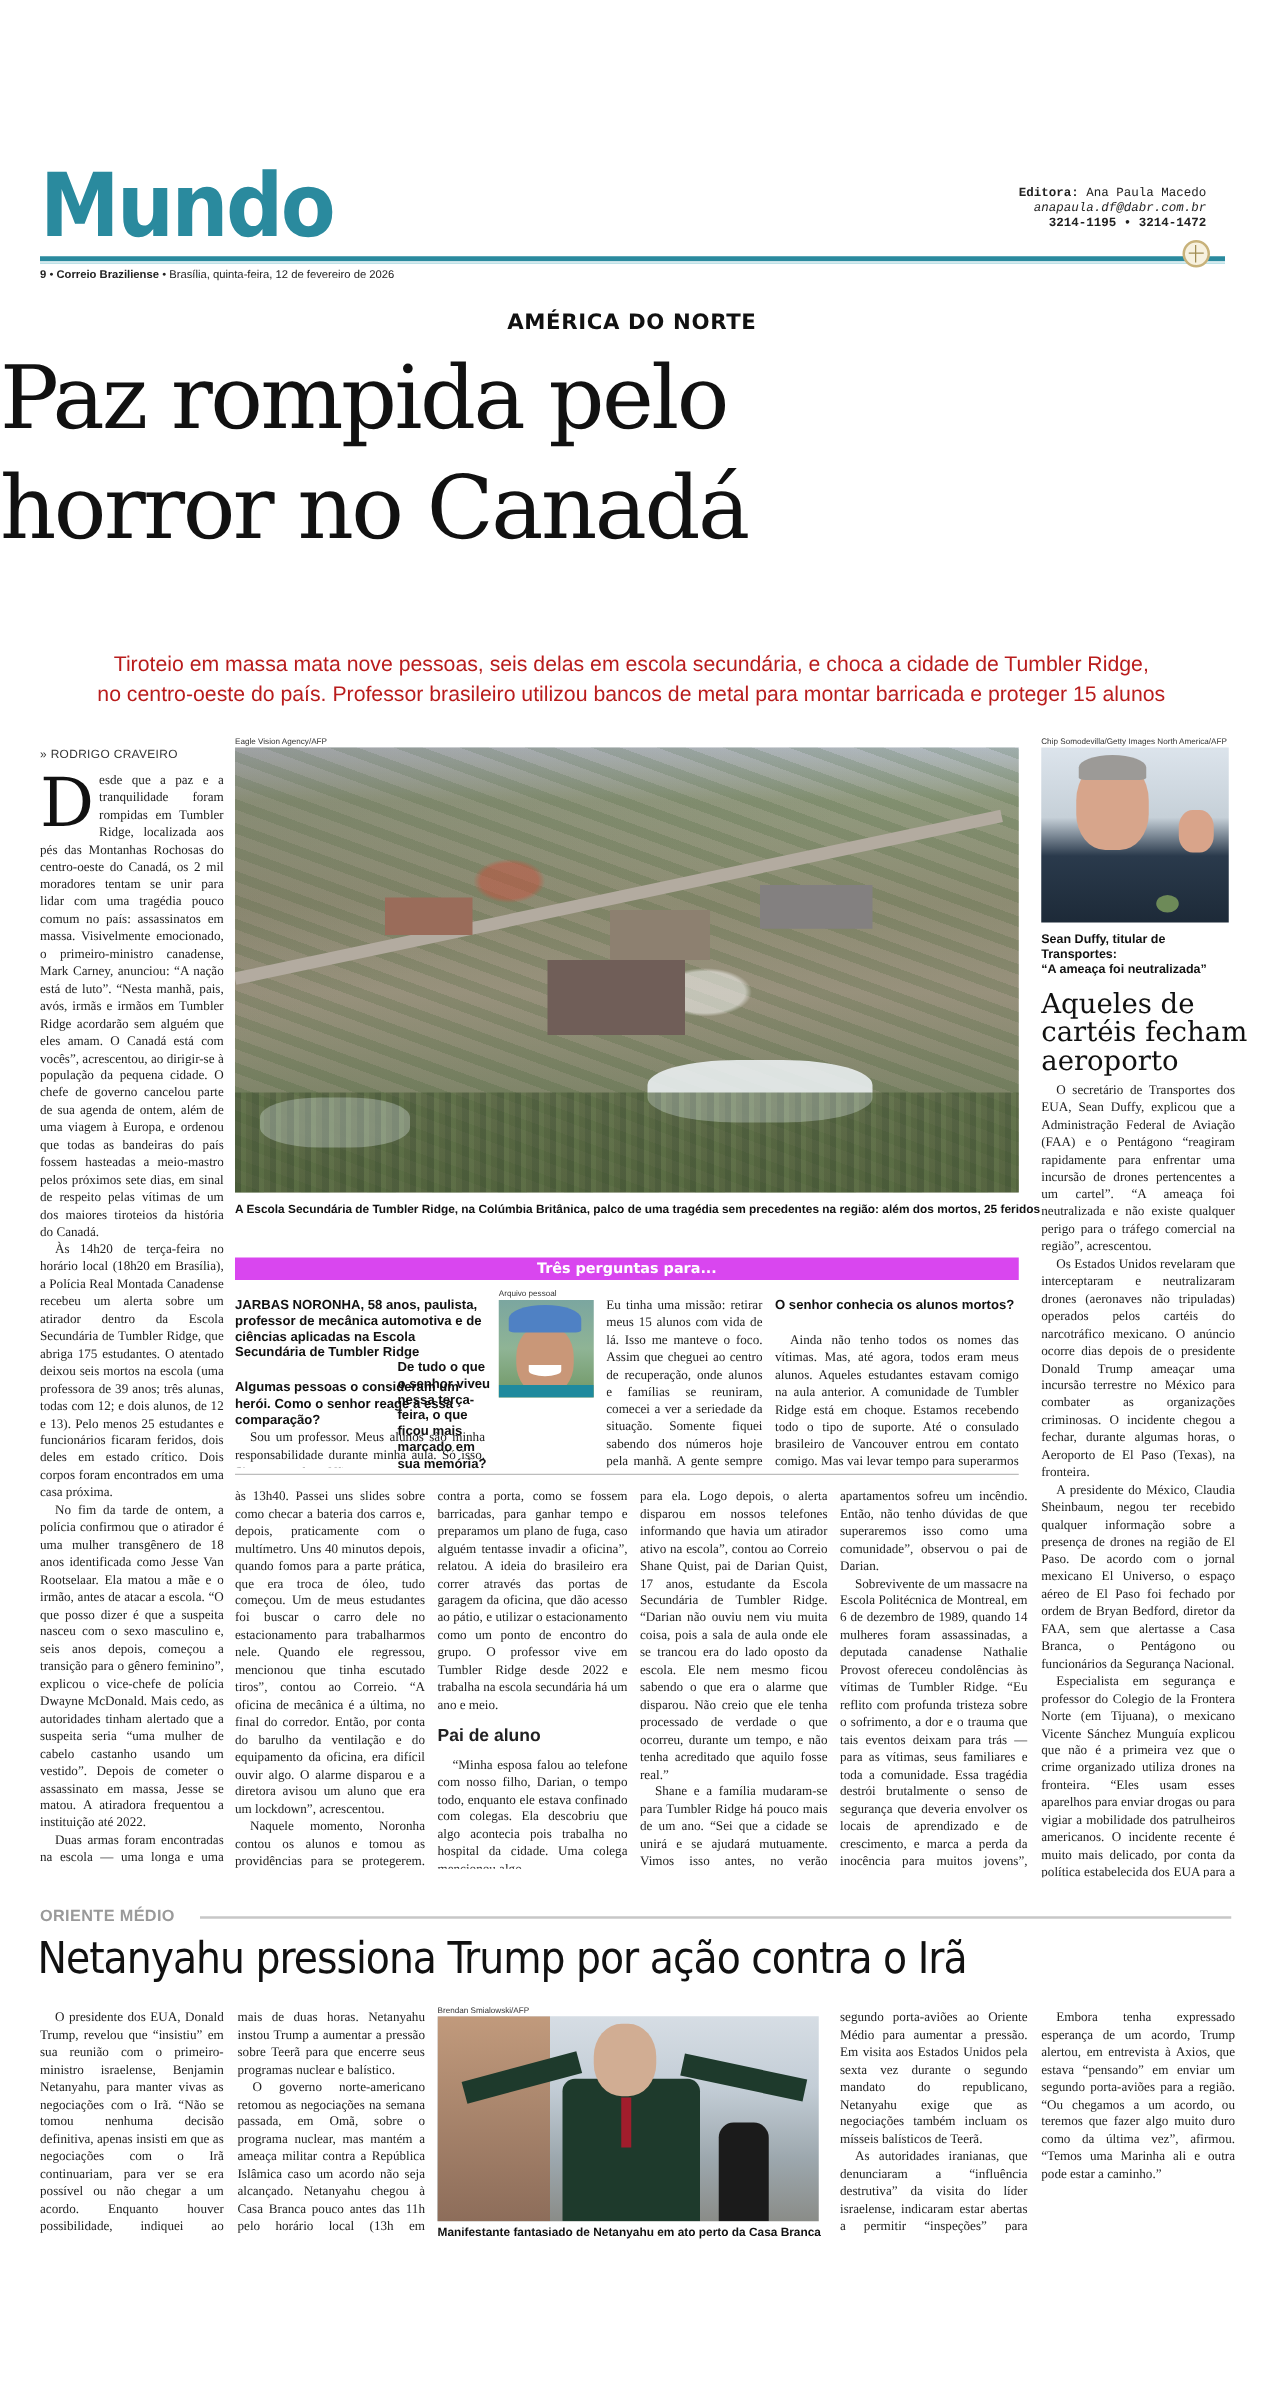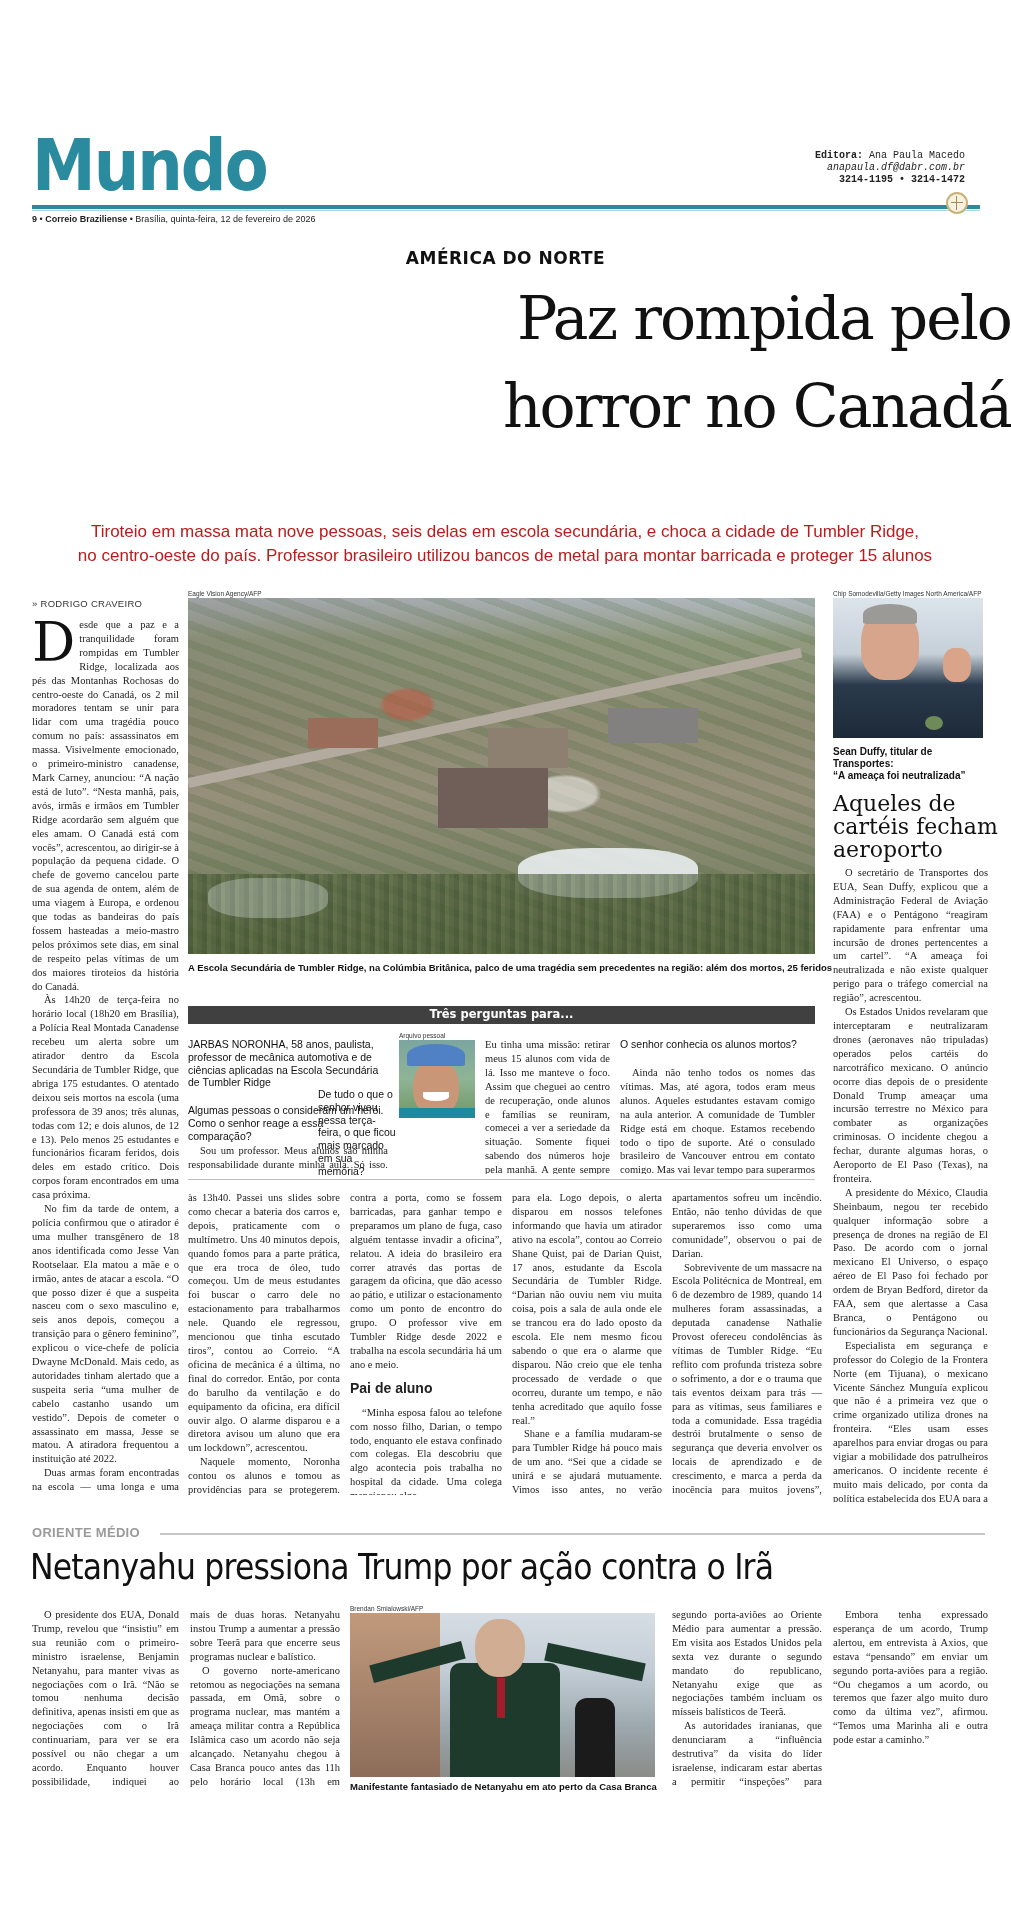--- a/index.html
+++ b/index.html
@@ -17,21 +17,21 @@
   .editor b { font-weight: bold; }
   .editor .email { font-style: italic; }
   .globe { position: absolute; right: 32px; top: 62px; width: 22px; height: 22px; border-radius: 50%; border: 2px solid #c8b27a; background: #f7f1df; }
   .globe::before { content: ""; position: absolute; left: 3px; top: 8px; width: 12px; height: 1px; background: #a08c52; }
   .globe::after { content: ""; position: absolute; left: 8px; top: 2px; width: 1px; height: 14px; background: #a08c52; }
   .dateline { position: absolute; left: 32px; top: 214px; font-family: "Liberation Sans", sans-serif; font-size: 9px; color: #222; }
   .dateline b { font-weight: bold; }
 
   
   .kicker { position: absolute; left: 0; width: 1011px; top: 248px; text-align: center; font-family: "DejaVu Sans", sans-serif; font-weight: bold; font-size: 17px; letter-spacing: 0.5px; color: #111; }
-  .headline { position: absolute; left: 0; width: 1011px; top: 274px; text-align: right; font-family: "DejaVu Serif", serif; font-size: 60px; line-height: 88px; color: #111; letter-spacing: -2px; }
+  .headline { position: absolute; left: 0; width: 1011px; top: 274px; text-align: left; font-family: "DejaVu Serif", serif; font-size: 70px; line-height: 88px; color: #111; letter-spacing: -2px; }
   .subhead { position: absolute; left: 60px; width: 890px; top: 520px; text-align: center; font-family: "Liberation Sans", sans-serif; font-size: 17px; line-height: 24px; color: #b91c1c; }
 
   
   .col { position: absolute; font-family: "Liberation Serif", serif; font-size: 10.5px; line-height: 13.9px; color: #222; text-align: justify; overflow: hidden; }
   .col p { text-indent: 12px; }
   .col p.noind { text-indent: 0; }
   .byline { position: absolute; left: 32px; top: 598px; font-family: "Liberation Sans", sans-serif; font-size: 9.5px; color: #333; letter-spacing: 0.3px; }
   .dropcap { float: left; font-family: "DejaVu Serif", serif; font-size: 54px; line-height: 46px; margin: 2px 4px 0 0; color: #111; }
 
   
@@ -61,24 +61,24 @@
   .duffy .hair { position: absolute; left: 30px; top: 6px; width: 54px; height: 20px; border-radius: 50% 50% 10% 10%; background: #9c9a97; }
   .duffy .hand { position: absolute; left: 110px; top: 50px; width: 28px; height: 34px; border-radius: 40%; background: #d9a48a; }
   .duffy .badge { position: absolute; left: 92px; top: 118px; width: 18px; height: 14px; border-radius: 50%; background: #6d8a58; }
   .duffy-caption { position: absolute; left: 833px; top: 746px; width: 160px; font-family: "Liberation Sans", sans-serif; font-weight: bold; font-size: 10px; line-height: 12px; color: #111; }
 
   .side-head { position: absolute; left: 833px; top: 792px; width: 170px; font-family: "DejaVu Serif", serif; font-size: 22px; line-height: 23px; color: #111; }
 
   .aerial-caption { position: absolute; left: 188px; top: 962px; width: 627px; font-family: "Liberation Sans", sans-serif; font-weight: bold; font-size: 9.5px; color: #111; white-space: nowrap; }
 
   
-  .box-top { position: absolute; left: 188px; top: 1006px; width: 627px; height: 18px; background: #404040; }
+  .box-top { position: absolute; left: 188px; top: 1006px; width: 627px; height: 18px; background: #d946ef; }
   .box-title { position: absolute; left: 0; width: 627px; top: 1px; text-align: center; font-family: "DejaVu Sans", sans-serif; font-weight: bold; font-size: 11.5px; color: #fff; }
   .box-rule { position: absolute; left: 188px; top: 1179px; width: 627px; height: 1px; background: #bdbdbd; }
-  .qa-head { position: absolute; font-family: "Liberation Sans", sans-serif; font-weight: normal; font-size: 10.5px; line-height: 12.8px; color: #111; }
+  .qa-head { position: absolute; font-family: "Liberation Sans", sans-serif; font-weight: bold; font-size: 10.5px; line-height: 12.8px; color: #111; }
   .portrait { left: 399px; top: 1040px; width: 76px; height: 78px;
     background: linear-gradient(180deg, #7ba6a0 0%, #8fb495 50%, #6f9663 100%); }
   .portrait .cap { position: absolute; left: 8px; top: 4px; width: 58px; height: 22px; border-radius: 50% 50% 8% 8%; background: #4f81c4; }
   .portrait .face { position: absolute; left: 14px; top: 20px; width: 46px; height: 56px; border-radius: 45%; background: #c99778; }
   .portrait .smile { position: absolute; left: 24px; top: 52px; width: 26px; height: 9px; border-radius: 0 0 50% 50%; background: #fff; }
   .portrait .shirt { position: absolute; left: 0; bottom: 0; width: 76px; height: 10px; background: #1e8a9e; }
 
   .sub-bold { font-family: "Liberation Sans", sans-serif; font-weight: bold; font-size: 14px; }
 
   

